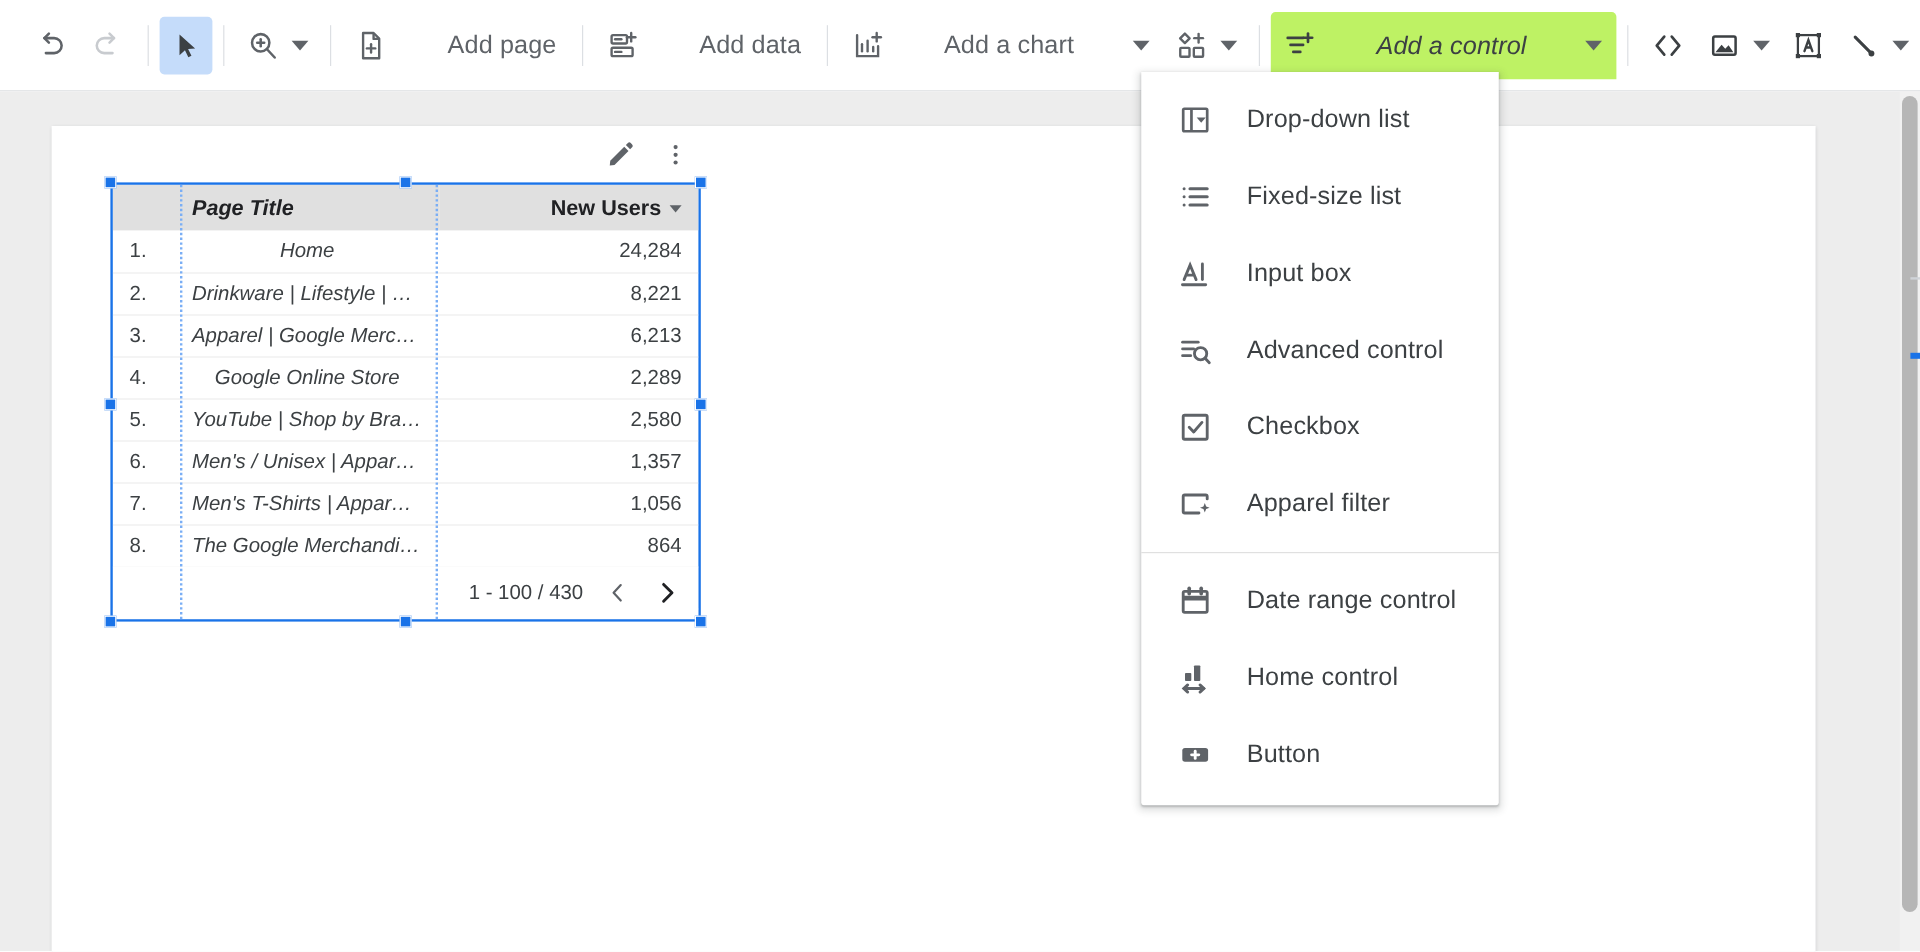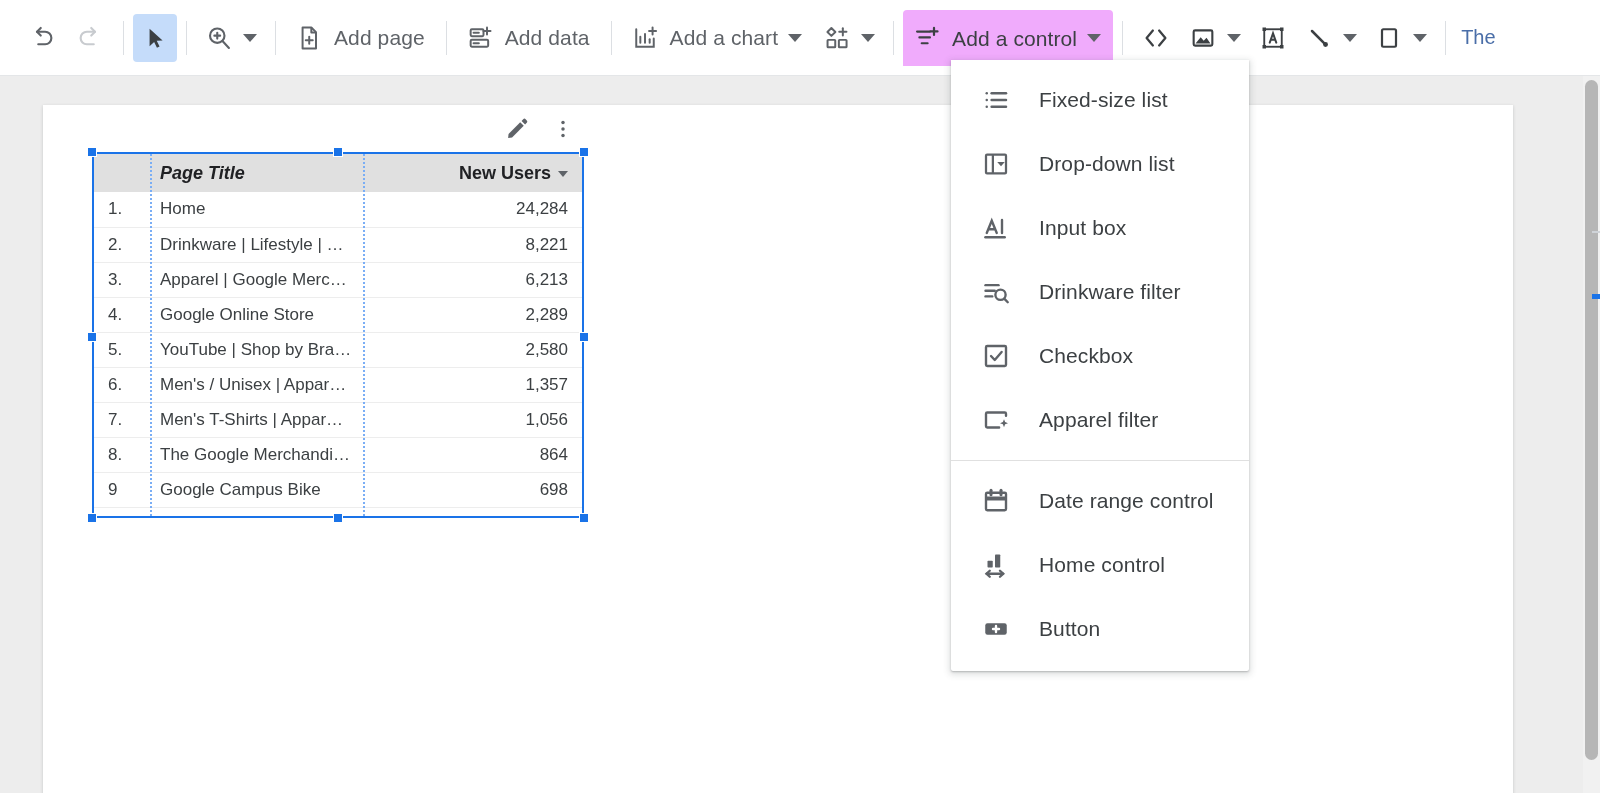--- a/index.html
+++ b/index.html
@@ -41,21 +41,21 @@
     align-items: center;
     justify-content: center;
     height: 48px;
     border-radius: 4px;
     color: #5f6368;
     cursor: pointer;
     padding: 0 9px;
     box-sizing: border-box;
     flex: none;
   }
-  .tb-btn.labeled { padding: 0 12px 0 10px; }
+  .tb-btn.labeled { padding: 0 12px 0 10px; gap: 39px; }
   .tb-btn .tb-label {
     font-size: 21px;
     color: #5f6368;
     margin-left: 11px;
     line-height: 1;
     letter-spacing: .1px;
   }
   .tb-btn .ico { display:inline-flex; align-items:center; justify-content:center; }
 
   .tb-sep {
@@ -72,25 +72,26 @@
     border-right: 7px solid transparent;
     border-top: 8px solid #5f6368;
     margin-left: 10px;
     flex: none;
   }
 
   .tb-btn.selected-tool {
     background: #c5dcfa;
   }
   .tb-btn.active-menu {
-    background: #f0abfc;
+    background: #bef264;
     border-radius: 4px 4px 0 0;
     height: 56px;
     align-self: flex-start;
     margin-top: 10px;
+    font-style: italic;
   }
   .tb-btn.active-menu .tb-label { color: #3c4043; }
 
   .theme-label {
     font-size: 20px;
     color: #4a6ea8;
     margin-left: 6px;
   }
 
   
@@ -228,21 +229,21 @@
     height: 35px;
     padding: 0 14px;
     box-sizing: border-box;
     border-bottom: 1px solid #ededed;
     font-size: 17px;
     white-space: nowrap;
     overflow: hidden;
     text-overflow: ellipsis;
   }
   table.data td.c-idx { width: 56px; text-align: left; padding-left: 14px; color:#3c4043; }
-  table.data td.c-dim { text-align: left; padding-left: 10px; }
+  table.data td.c-dim { text-align: center; padding-left: 10px; font-style: italic; }
   table.data td.c-met { text-align: right; padding-right: 14px; }
 
   .sort-caret {
     display: inline-block;
     width: 0; height: 0;
     border-left: 5px solid transparent;
     border-right: 5px solid transparent;
     border-top: 6px solid #5f6368;
     margin-left: 7px;
     vertical-align: middle;
@@ -565,20 +566,33 @@
                 <td class="c-met">864</td>
               </tr>
               <tr>
                 <td class="c-idx">9</td>
                 <td class="c-dim">Google Campus Bike</td>
                 <td class="c-met">698</td>
               </tr>
             </tbody>
         </table>
 
+        <div class="pager">
+          <span class="pager-text">1 - 100 / 430</span>
+          <span class="pager-btn disabled">
+            <svg width="22" height="22" viewBox="0 0 24 24" fill="none" stroke="#5f6368" stroke-width="2" stroke-linecap="round" stroke-linejoin="round">
+              <polyline points="14.5,5 8,12 14.5,19"></polyline>
+            </svg>
+          </span>
+          <span class="pager-btn">
+            <svg width="24" height="24" viewBox="0 0 24 24" fill="none" stroke="#202124" stroke-width="2.4" stroke-linecap="round" stroke-linejoin="round">
+              <polyline points="9,5 16,12 9,19"></polyline>
+            </svg>
+          </span>
+        </div>
 
         <div class="dash-col c1"></div>
         <div class="dash-col c2"></div>
       </div>
 
       <div class="sel-handle tl"></div>
       <div class="sel-handle tm"></div>
       <div class="sel-handle tr"></div>
       <div class="sel-handle ml"></div>
       <div class="sel-handle mr"></div>
@@ -591,62 +605,62 @@
       <div class="vscroll-thumb"></div>
     </div>
     <div class="edge-tick" style="top:155px;"></div>
     <div class="edge-blue"></div>
   </div>
 
   <div class="menu">
     <div id="menu-group-0">
         <div class="menu-item">
           <span class="mi-ico">
+            <svg width="30" height="30" viewBox="0 0 24 24" fill="none" stroke="#5f6368" stroke-width="1.8">
+              <rect x="4" y="4.5" width="16" height="15" rx="0.8"></rect>
+              <line x1="9.5" y1="4.5" x2="9.5" y2="19.5"></line>
+              <path d="M13 10.4 L19 10.4 L16 13.8 Z" fill="#5f6368" stroke="none"></path>
+            </svg>
+          </span>
+          <span class="mi-label">Drop-down list</span>
+        </div>
+        <div class="menu-item">
+          <span class="mi-ico">
             <svg width="30" height="30" viewBox="0 0 24 24" fill="none" stroke="#5f6368" stroke-width="2" stroke-linecap="round">
               <circle cx="4.6" cy="6.6" r="1" fill="#5f6368" stroke="none"></circle>
               <line x1="8.5" y1="6.6" x2="20" y2="6.6"></line>
               <circle cx="4.6" cy="12" r="1" fill="#5f6368" stroke="none"></circle>
               <line x1="8.5" y1="12" x2="20" y2="12"></line>
               <circle cx="4.6" cy="17.4" r="1" fill="#5f6368" stroke="none"></circle>
               <line x1="8.5" y1="17.4" x2="20" y2="17.4"></line>
             </svg>
           </span>
           <span class="mi-label">Fixed-size list</span>
         </div>
         <div class="menu-item">
           <span class="mi-ico">
-            <svg width="30" height="30" viewBox="0 0 24 24" fill="none" stroke="#5f6368" stroke-width="1.8">
-              <rect x="4" y="4.5" width="16" height="15" rx="0.8"></rect>
-              <line x1="9.5" y1="4.5" x2="9.5" y2="19.5"></line>
-              <path d="M13 10.4 L19 10.4 L16 13.8 Z" fill="#5f6368" stroke="none"></path>
-            </svg>
-          </span>
-          <span class="mi-label">Drop-down list</span>
-        </div>
-        <div class="menu-item">
-          <span class="mi-ico">
             <svg width="30" height="30" viewBox="0 0 24 24" fill="none" stroke="#5f6368" stroke-width="1.9" stroke-linecap="round">
               <path d="M4.6 16 L8.6 6.2 L12.6 16 M6 13 L11.2 13"></path>
               <line x1="16.8" y1="5.6" x2="16.8" y2="16"></line>
               <line x1="3.5" y1="19.4" x2="19" y2="19.4"></line>
             </svg>
           </span>
           <span class="mi-label">Input box</span>
         </div>
         <div class="menu-item">
           <span class="mi-ico">
             <svg width="30" height="30" viewBox="0 0 24 24" fill="none" stroke="#5f6368" stroke-width="1.9" stroke-linecap="round">
               <line x1="3.6" y1="6.5" x2="14" y2="6.5"></line>
               <line x1="3.6" y1="11" x2="11" y2="11"></line>
               <line x1="3.6" y1="15.5" x2="9" y2="15.5"></line>
               <circle cx="15.6" cy="14.2" r="4.1"></circle>
               <line x1="18.6" y1="17.3" x2="21.4" y2="20.2"></line>
             </svg>
           </span>
-          <span class="mi-label">Drinkware filter</span>
+          <span class="mi-label">Advanced control</span>
         </div>
         <div class="menu-item">
           <span class="mi-ico">
             <svg width="30" height="30" viewBox="0 0 24 24" fill="none" stroke="#5f6368" stroke-width="1.9" stroke-linejoin="round">
               <rect x="4" y="4" width="16" height="16" rx="1"></rect>
               <polyline points="8,12 11,15.2 16.5,8.8" stroke-linecap="round"></polyline>
             </svg>
           </span>
           <span class="mi-label">Checkbox</span>
         </div>

